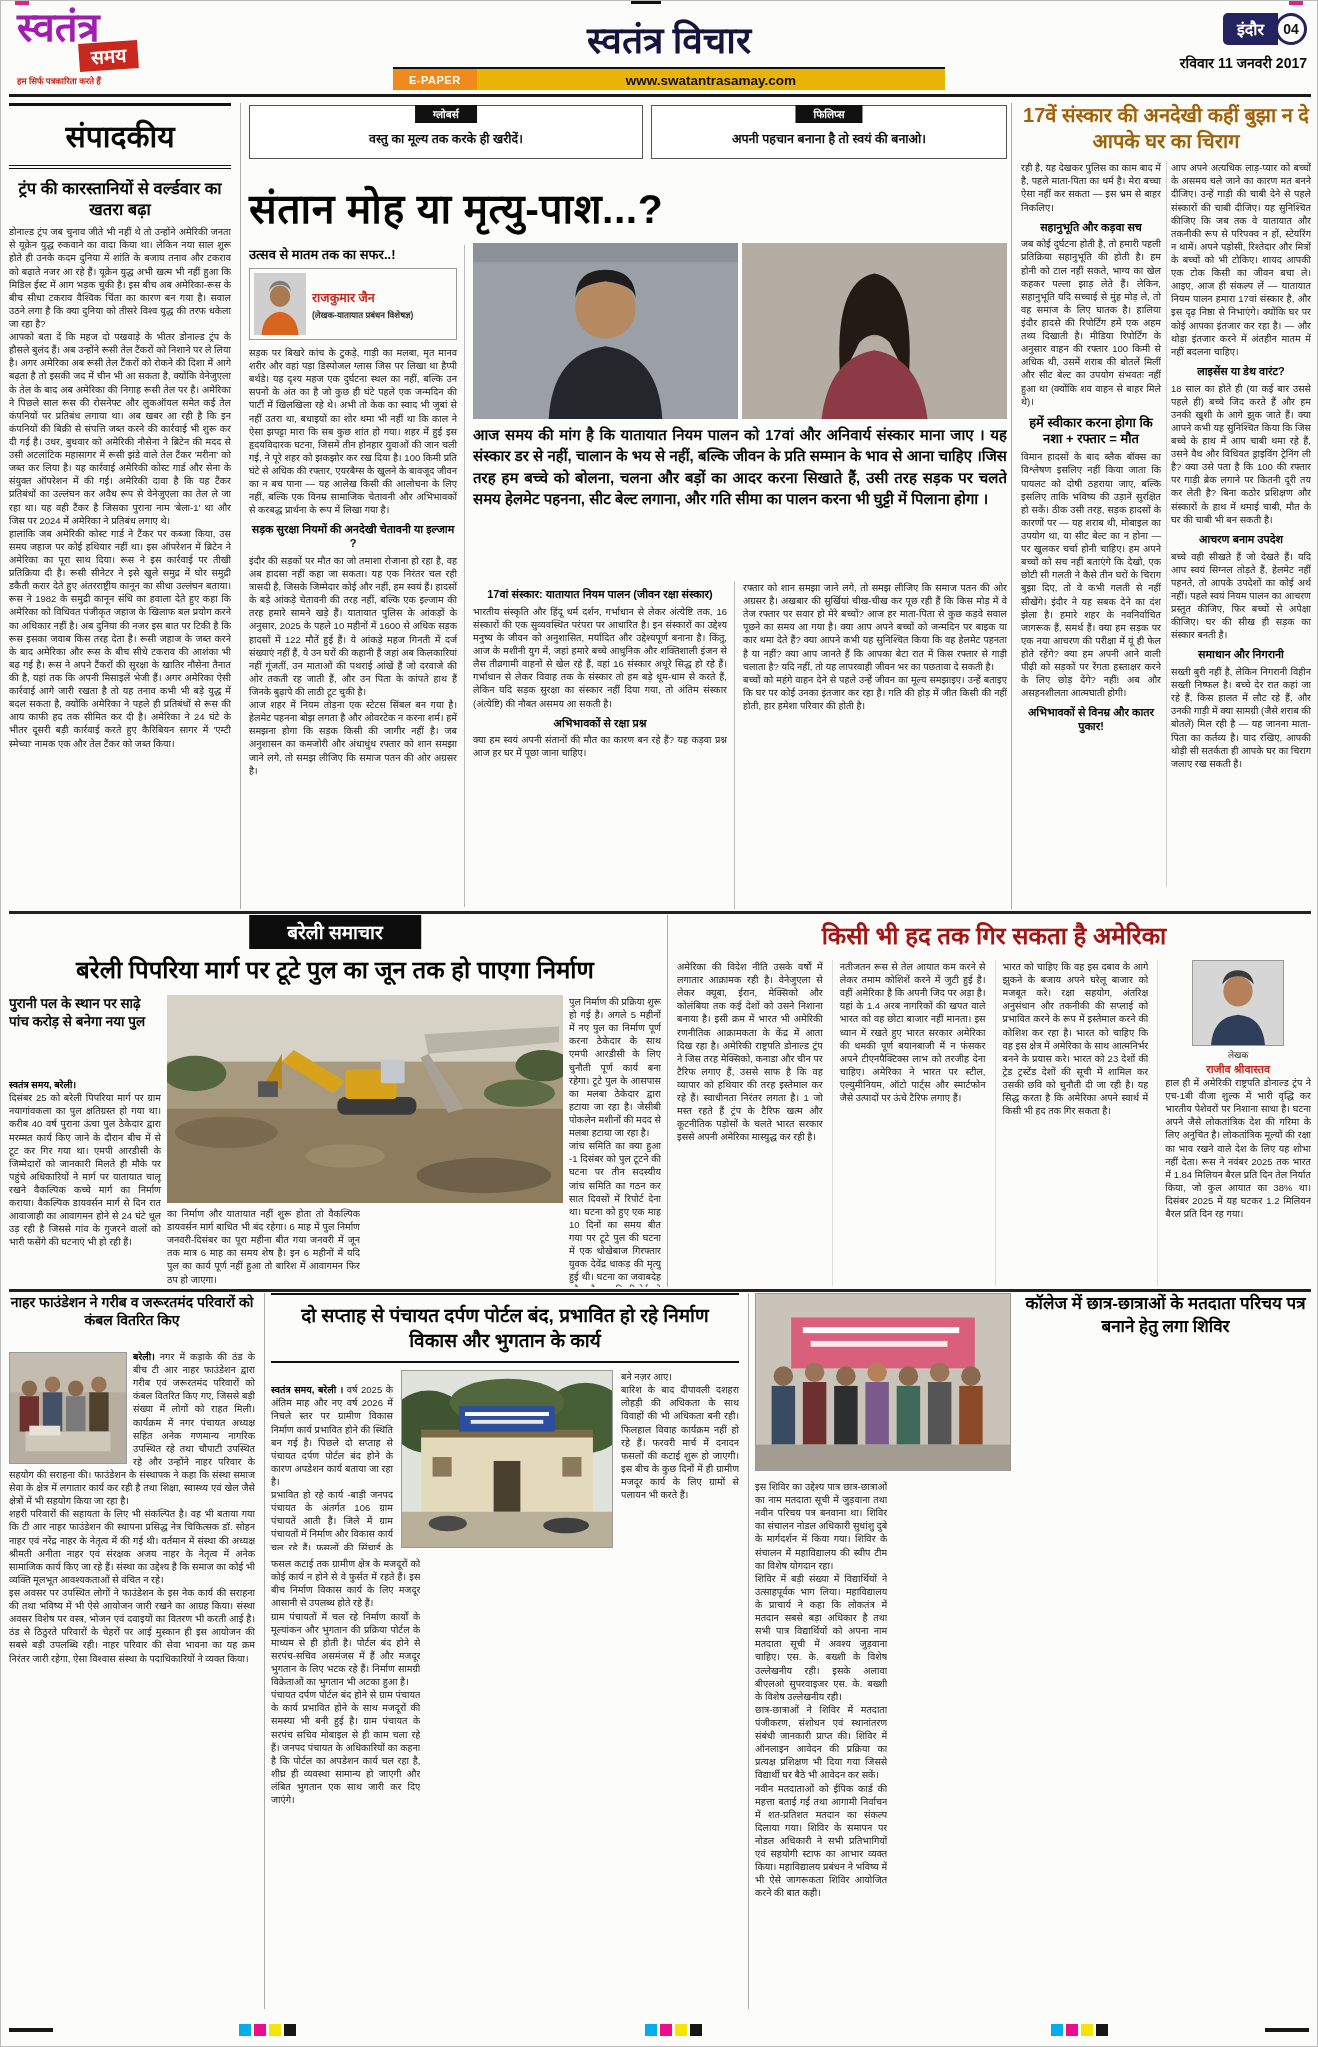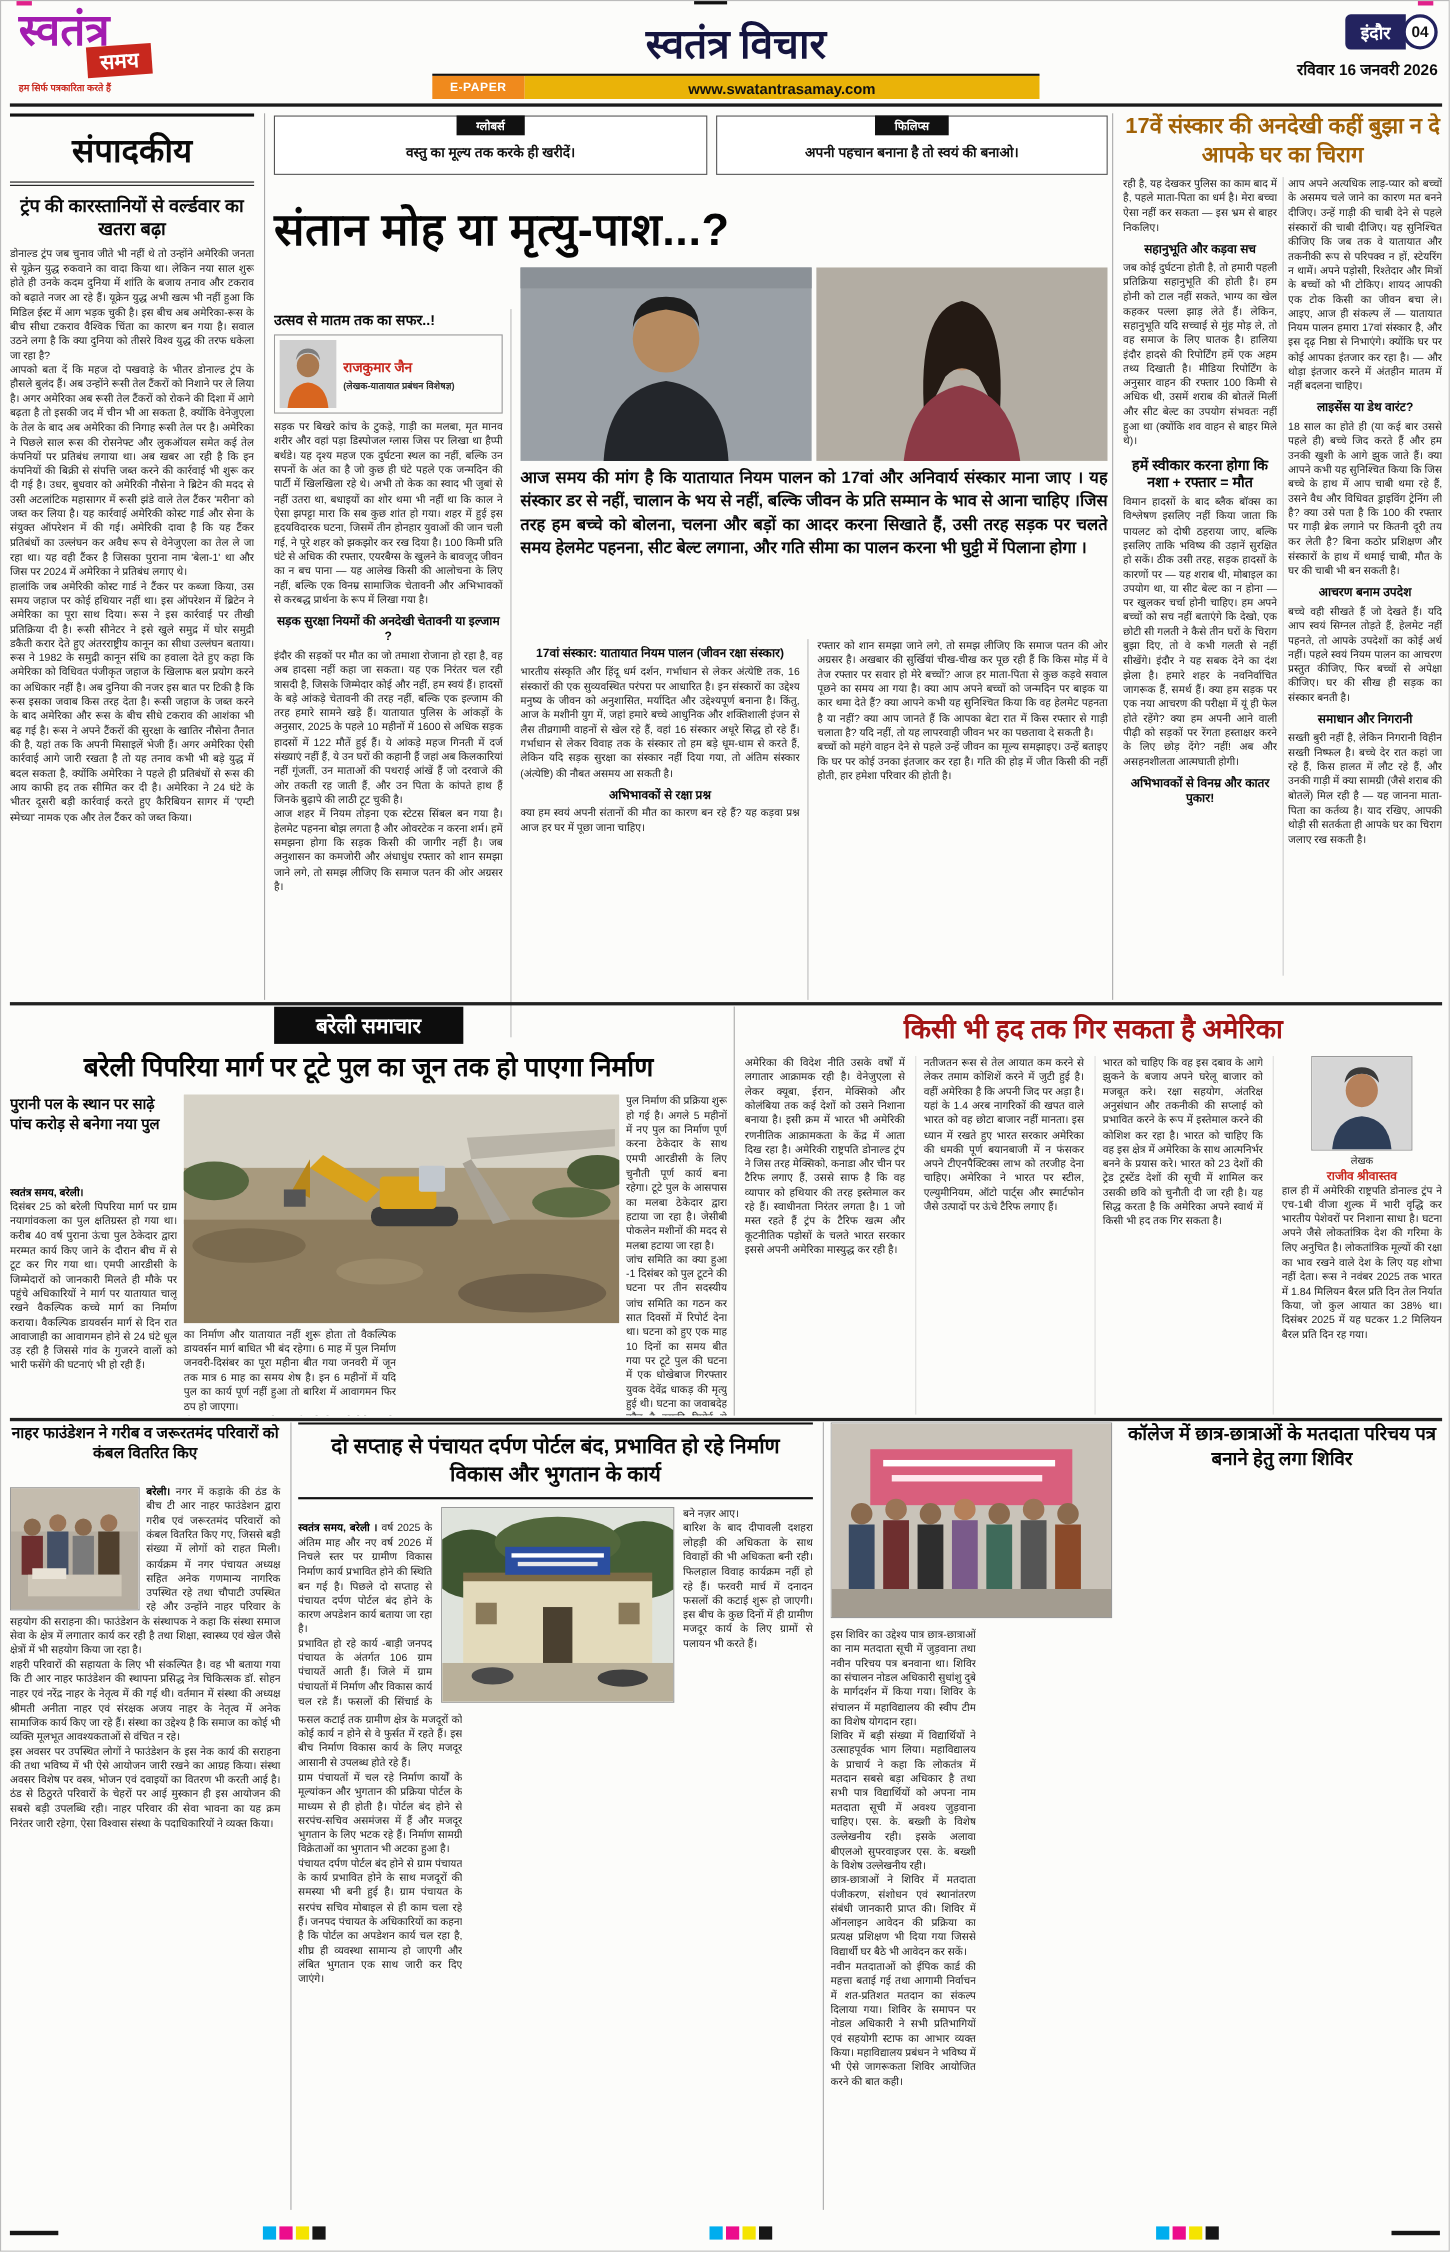--- a/index.html
+++ b/index.html
@@ -39,21 +39,21 @@
   
   .quote { position:absolute; top:104px; height:54px; border:1px solid #555; background:#fff; }
   .quote .tab { position:absolute; top:-1px; left:50%; transform:translateX(-50%); background:#111; color:#fff; font-size:10.5px; font-weight:bold; padding:2px 18px; }
   .quote .qt { margin-top:24px; text-align:center; font-size:12.5px; font-weight:bold; color:#111; }
   #quoteL { left:248px; width:394px; }
   #quoteR { left:650px; width:356px; }
 
   
   .main-headline { position:absolute; left:248px; top:178px; width:758px; font-size:41px; font-weight:800; color:#060606; letter-spacing:.5px; }
   .main-article { position:absolute; left:248px; top:242px; width:758px; height:666px; }
-  .col-a { position:absolute; left:0; top:2px; width:216px; height:662px; padding-right:7px; border-right:1px solid #bbb; overflow:hidden;margin-top:36px; }
+  .col-a { position:absolute; left:0; top:2px; width:216px; height:662px; padding-right:7px; border-right:1px solid #bbb; overflow:hidden; }
   .kicker { font-size:13px; font-weight:bold; color:#0a0a0a; margin-bottom:5px; }
   .author-box { border:1px solid #999; padding:4px; display:flex; gap:6px; align-items:center; margin-bottom:6px; }
   .author-box svg { width:52px; height:62px; flex:none; }
   .author-name { color:#c8281e; font-weight:bold; font-size:12.5px; }
   .author-role { font-size:8.5px; color:#333; margin-top:3px; font-weight:bold; }
   .photos { position:absolute; left:224px; top:0; width:534px; height:176px; display:flex; gap:4px; }
   .photos svg { flex:1; height:100%; }
   .highlight { position:absolute; left:224px; top:181px; width:534px; height:151px; font-size:15px; font-weight:bold; line-height:1.42; text-align:justify; color:#0b0b0b; overflow:hidden; white-space:pre-line; }
   .col-b { position:absolute; left:224px; top:338px; width:262px; height:328px; padding-right:7px; border-right:1px solid #bbb; overflow:hidden; }
   .col-c { position:absolute; left:494px; top:338px; width:264px; height:328px; overflow:hidden; }
@@ -133,21 +133,21 @@
     <div class="center-title">स्वतंत्र विचार</div>
     <div class="url-bar">
       <span class="epaper">E-PAPER</span>
       <span class="site">www.swatantrasamay.com</span>
     </div>
     <div class="edition">
       <span class="city-badge">
         <span class="city">इंदौर</span>
         <span class="pageno">04</span>
       </span>
-      <div class="date">रविवार 16 जनवरी 2026</div>
+      <div class="date">रविवार 11 जनवरी 2017</div>
     </div>
   </div>
 
   <div class="editorial">
     <div class="edit-title">संपादकीय</div>
     <div class="edit-headline">ट्रंप की कारस्तानियों से वर्ल्डवार का खतरा बढ़ा</div>
     <div class="body-text" style="height:640px;">डोनाल्ड ट्रंप जब चुनाव जीते भी नहीं थे तो उन्होंने अमेरिकी जनता से यूक्रेन युद्ध रुकवाने का वादा किया था। लेकिन नया साल शुरू होते ही उनके कदम दुनिया में शांति के बजाय तनाव और टकराव को बढ़ाते नजर आ रहे हैं। यूक्रेन युद्ध अभी खत्म भी नहीं हुआ कि मिडिल ईस्ट में आग भड़क चुकी है। इस बीच अब अमेरिका-रूस के बीच सीधा टकराव वैश्विक चिंता का कारण बन गया है। सवाल उठने लगा है कि क्या दुनिया को तीसरे विश्व युद्ध की तरफ धकेला जा रहा है?
 आपको बता दें कि महज दो पखवाड़े के भीतर डोनाल्ड ट्रंप के हौसले बुलंद हैं। अब उन्होंने रूसी तेल टैंकरों को निशाने पर ले लिया है। अगर अमेरिका अब रूसी तेल टैंकरों को रोकने की दिशा में आगे बढ़ता है तो इसकी जद में चीन भी आ सकता है, क्योंकि वेनेजुएला के तेल के बाद अब अमेरिका की निगाह रूसी तेल पर है। अमेरिका ने पिछले साल रूस की रोसनेफ्ट और लुकऑयल समेत कई तेल कंपनियों पर प्रतिबंध लगाया था। अब खबर आ रही है कि इन कंपनियों की बिक्री से संपत्ति जब्त करने की कार्रवाई भी शुरू कर दी गई है। उधर, बुधवार को अमेरिकी नौसेना ने ब्रिटेन की मदद से उसी अटलांटिक महासागर में रूसी झंडे वाले तेल टैंकर 'मरीना' को जब्त कर लिया है। यह कार्रवाई अमेरिकी कोस्ट गार्ड और सेना के संयुक्त ऑपरेशन में की गई। अमेरिकी दावा है कि यह टैंकर प्रतिबंधों का उल्लंघन कर अवैध रूप से वेनेजुएला का तेल ले जा रहा था। यह वही टैंकर है जिसका पुराना नाम 'बेला-1' था और जिस पर 2024 में अमेरिका ने प्रतिबंध लगाए थे।
 हालांकि जब अमेरिकी कोस्ट गार्ड ने टैंकर पर कब्जा किया, उस समय जहाज पर कोई हथियार नहीं था। इस ऑपरेशन में ब्रिटेन ने अमेरिका का पूरा साथ दिया। रूस ने इस कार्रवाई पर तीखी प्रतिक्रिया दी है। रूसी सीनेटर ने इसे खुले समुद्र में घोर समुद्री डकैती करार देते हुए अंतरराष्ट्रीय कानून का सीधा उल्लंघन बताया। रूस ने 1982 के समुद्री कानून संधि का हवाला देते हुए कहा कि अमेरिका को विधिवत पंजीकृत जहाज के खिलाफ बल प्रयोग करने का अधिकार नहीं है। अब दुनिया की नजर इस बात पर टिकी है कि रूस इसका जवाब किस तरह देता है। रूसी जहाज के जब्त करने के बाद अमेरिका और रूस के बीच सीधे टकराव की आशंका भी बढ़ गई है। रूस ने अपने टैंकरों की सुरक्षा के खातिर नौसेना तैनात की है, यहां तक कि अपनी मिसाइलें भेजी हैं। अगर अमेरिका ऐसी कार्रवाई आगे जारी रखता है तो यह तनाव कभी भी बड़े युद्ध में बदल सकता है, क्योंकि अमेरिका ने पहले ही प्रतिबंधों से रूस की आय काफी हद तक सीमित कर दी है। अमेरिका ने 24 घंटे के भीतर दूसरी बड़ी कार्रवाई करते हुए कैरिबियन सागर में 'एम्टी स्मेच्या' नामक एक और तेल टैंकर को जब्त किया।</div>
   </div>

